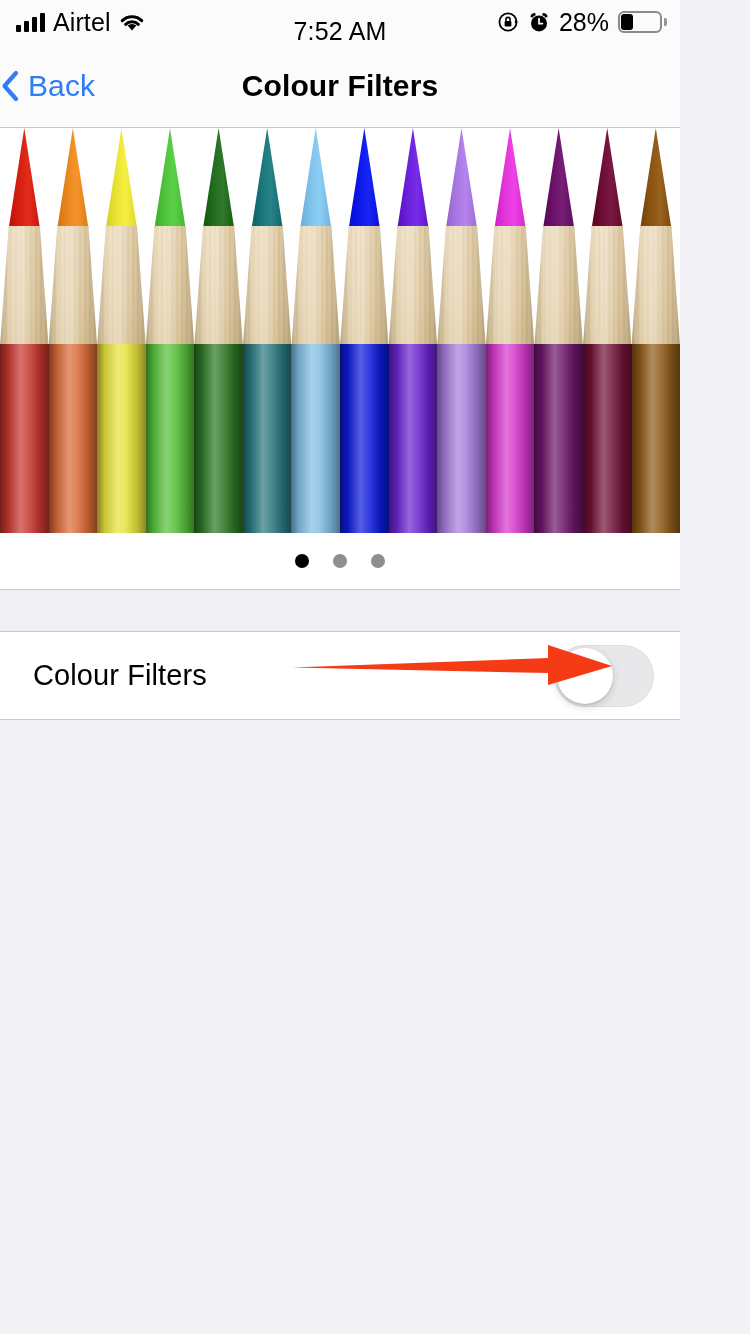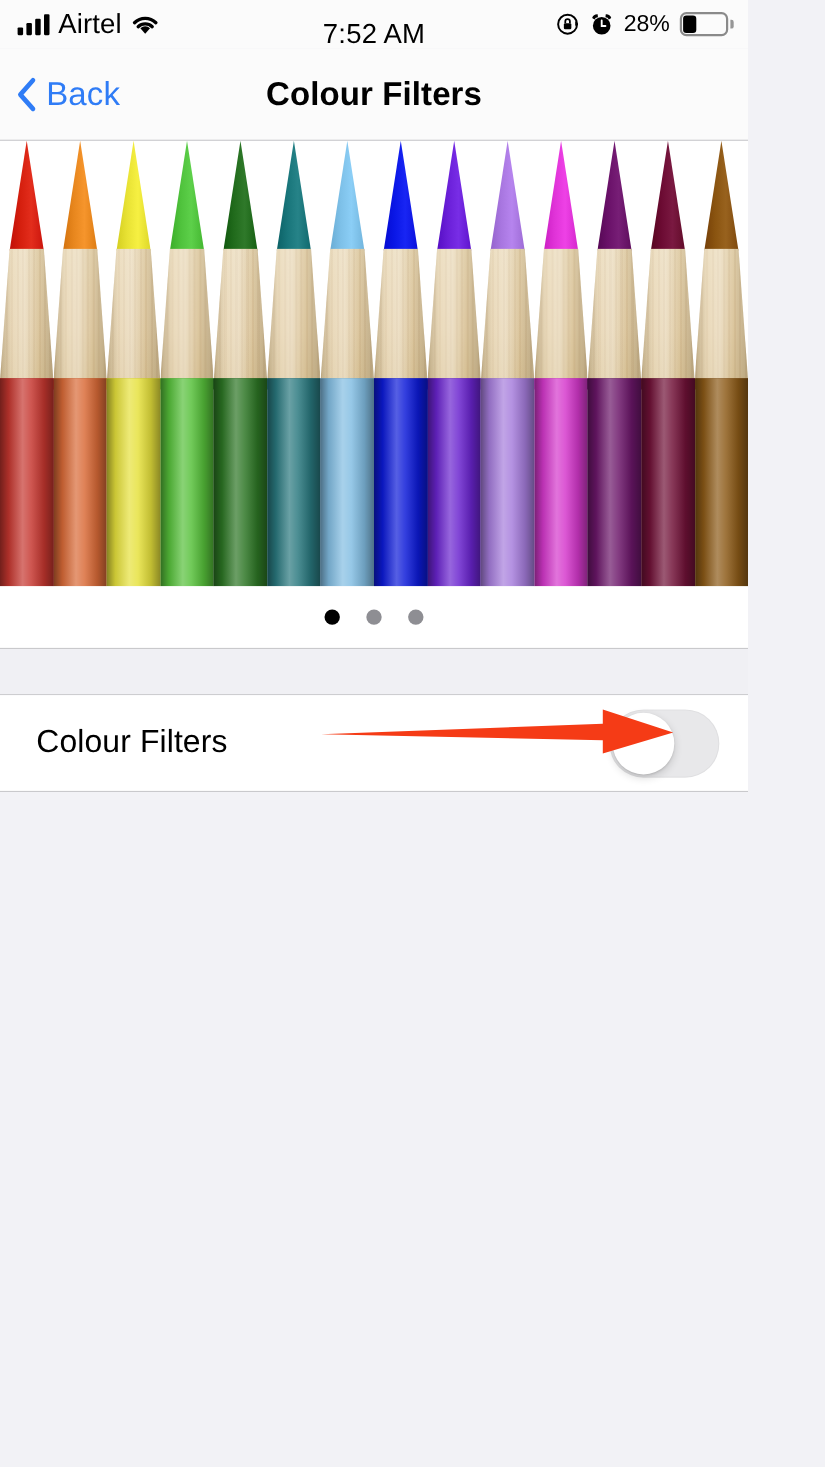--- a/index.html
+++ b/index.html
@@ -25,21 +25,21 @@
   .signal{ display:flex; align-items:flex-end; gap:3px; height:20px; }
   .signal i{ display:block; width:5px; background:#000; border-radius:1px; }
   .signal i:nth-child(1){ height:7px; }
   .signal i:nth-child(2){ height:11px; }
   .signal i:nth-child(3){ height:15px; }
   .signal i:nth-child(4){ height:19px; }
 
   .wifi{ width:26px; height:20px; position:relative; }
 
   .rotlock svg, .alarm svg{ display:block; }
-  .batt-pct{ font-size:21px; color:#000; }
+  .batt-pct{ font-size:25px; color:#000; }
   .battery{ position:relative; width:44px; height:22px; }
   .battery .shell{
     position:absolute; inset:0; border:2px solid #000; border-radius:6px; opacity:.45;
   }
   .battery .cap{
     position:absolute; right:-5px; top:7px; width:3px; height:8px;
     background:#000; opacity:.4; border-radius:0 2px 2px 0;
   }
   .battery .fill{
     position:absolute; left:3px; top:3px; bottom:3px; width:28%;
@@ -47,21 +47,21 @@
   }
 
   
   .nav-bar{
     position:relative; height:84px; background:#fbfbfb;
     border-bottom:1px solid #c9c9cc;
     display:flex; align-items:center;
   }
   .back-btn{
     display:flex; align-items:center; gap:8px;
-    padding-left:14px; cursor:pointer; z-index:2;
+    cursor:pointer; z-index:2;
   }
   .chev{ width:20px; height:32px; }
   .back-label{ font-size:30px; color:#2f7cf6; letter-spacing:.1px; }
   .nav-title{
     position:absolute; left:0; right:0; text-align:center;
     font-size:30px; font-weight:700; color:#000; letter-spacing:.1px;
     pointer-events:none;
   }
 
   

